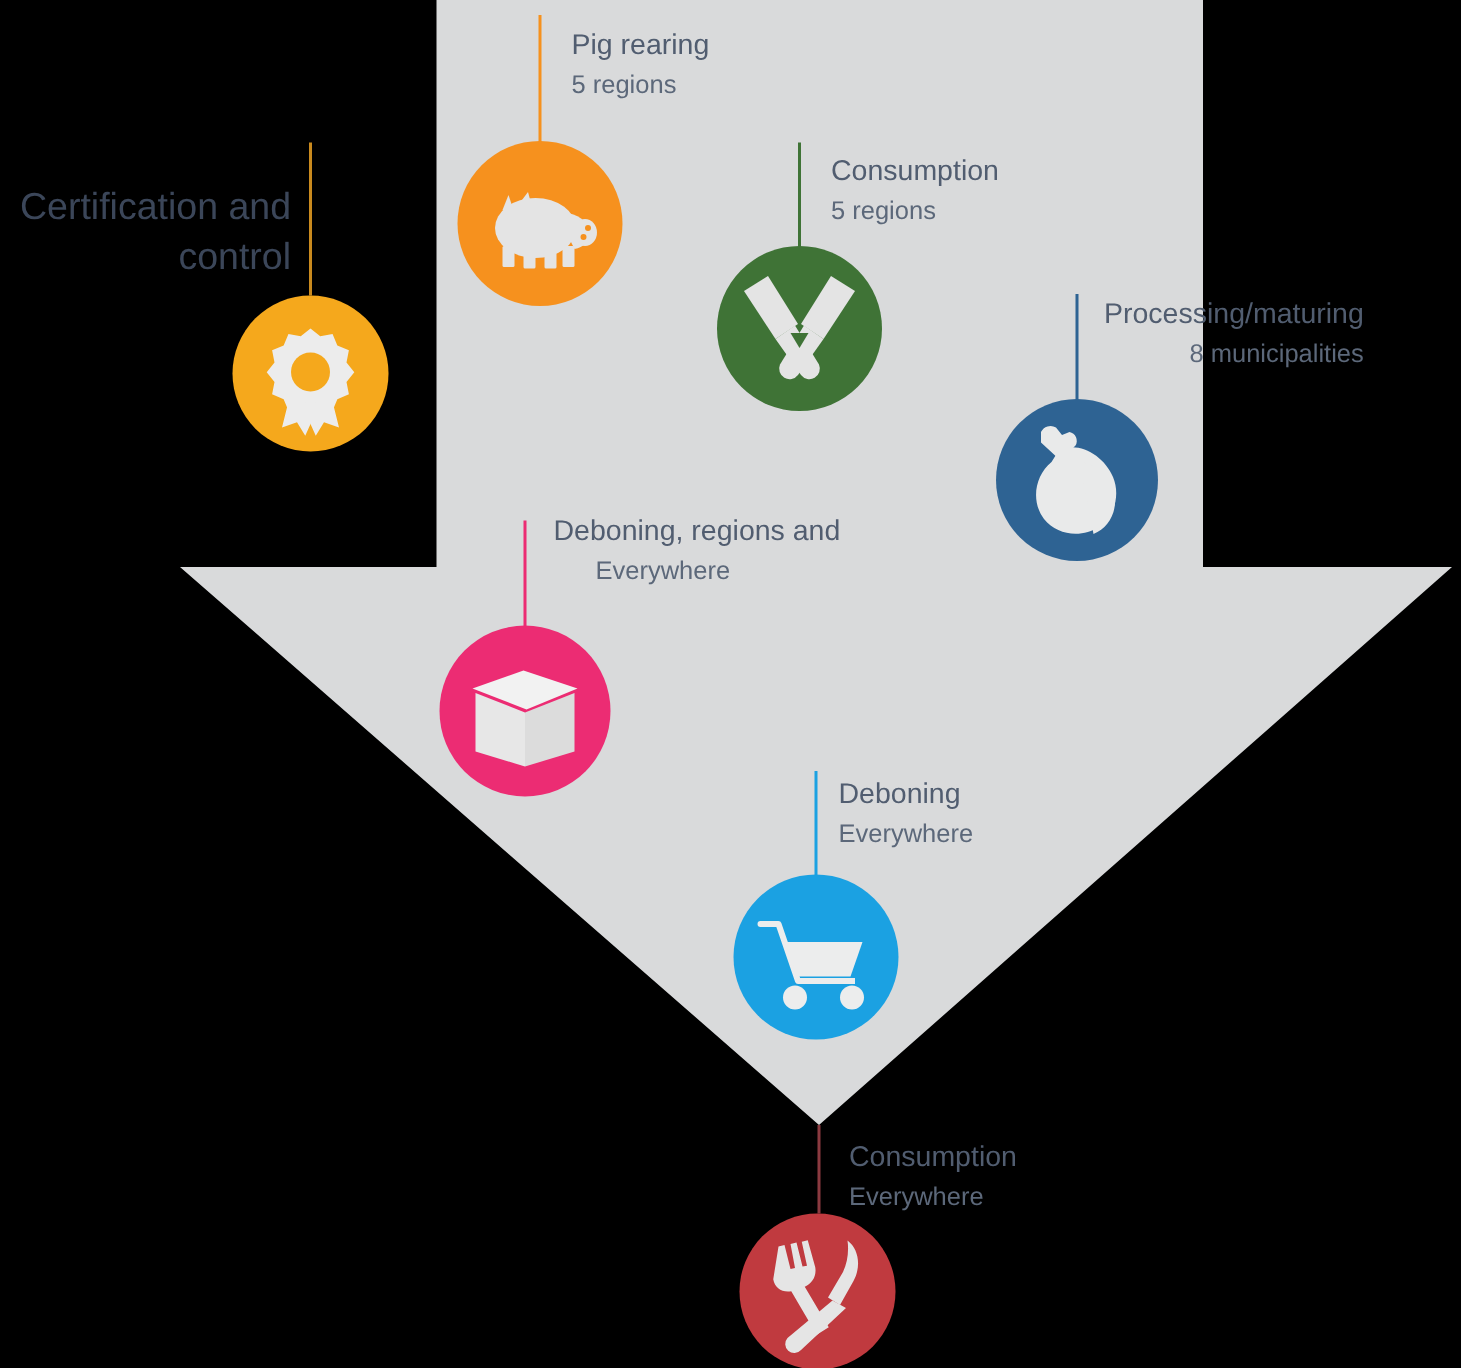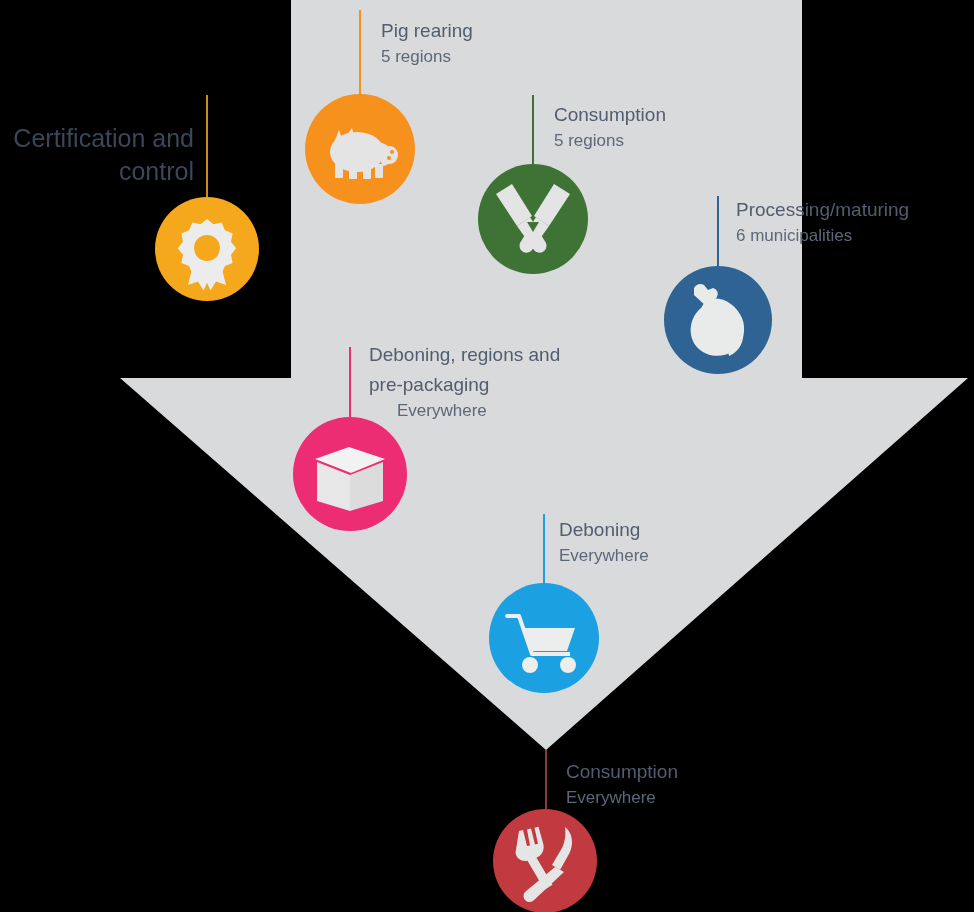--- a/index.html
+++ b/index.html
@@ -106,40 +106,39 @@
     <div class="stem" style="left:717px;top:196px;height:73px;background:#2e6393;"></div>
     <div class="disc" style="left:664px;top:266px;width:108px;height:108px;background:#2e6393;">
       <svg viewBox="0 0 108 108">
         <g fill="#e9eaea">
           <path d="M30 22 a7 7 0 0 1 10 -3 l4 5 5 -2 a6 6 0 0 1 4 9 l-10 10 -13 -12z"></path>
           <path d="M42 34 c14 -6 30 4 36 18 5 12 1 26 -9 33 -12 8 -28 6 -37 -5 -9 -12 -6 -29 5 -38z"></path>
           <path d="M55 42 c12 1 22 10 24 22 2 11 -4 22 -14 26 -3 -16 -6 -34 -10 -48z"></path>
         </g>
       </svg>
     </div>
-    <div class="caption" style="left:736px;top:195px;">
+    <div class="caption" style="left:736px;top:195px;text-align:right;">
       <div class="title">Processing/maturing</div>
-      <div class="sub">6 municipalities</div>
+      <div class="sub">8 municipalities</div>
     </div>
   </div>
 
   <div class="node">
     <div class="stem" style="left:349px;top:347px;height:76px;background:#ec2c73;"></div>
     <div class="disc" style="left:293px;top:417px;width:114px;height:114px;background:#ec2c73;">
       <svg viewBox="0 0 114 114">
         <g>
           <polygon points="22,42 56,30 92,42 58,56" fill="#f2f2f2"></polygon>
           <polygon points="24,45 24,84 57,94 57,58" fill="#e7e7e7"></polygon>
           <polygon points="90,45 90,84 57,94 57,58" fill="#dcdcdc"></polygon>
         </g>
       </svg>
     </div>
     <div class="caption two-line" style="left:369px;top:340px;width:300px;">
       <div class="title">Deboning, regions and</div>
-      <div class="title">pre-packaging</div>
       <div class="sub" style="margin-left:28px;">Everywhere</div>
     </div>
   </div>
 
   <div class="node">
     <div class="stem" style="left:543px;top:514px;height:72px;background:#1ba1e2;"></div>
     <div class="disc" style="left:489px;top:583px;width:110px;height:110px;background:#1ba1e2;">
       <svg viewBox="0 0 110 110">
         <g fill="none" stroke="#eceded" stroke-width="4" stroke-linecap="round" stroke-linejoin="round">
           <path d="M18 33 h12 l13 38 h34"></path>

